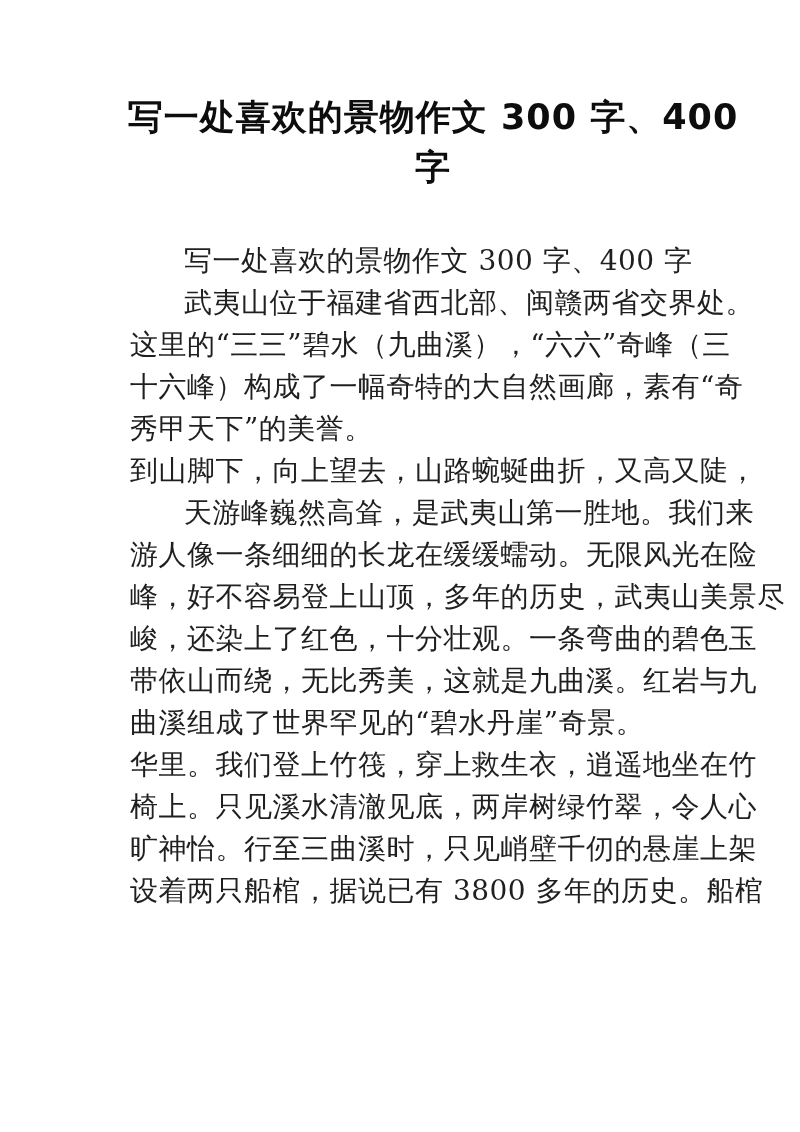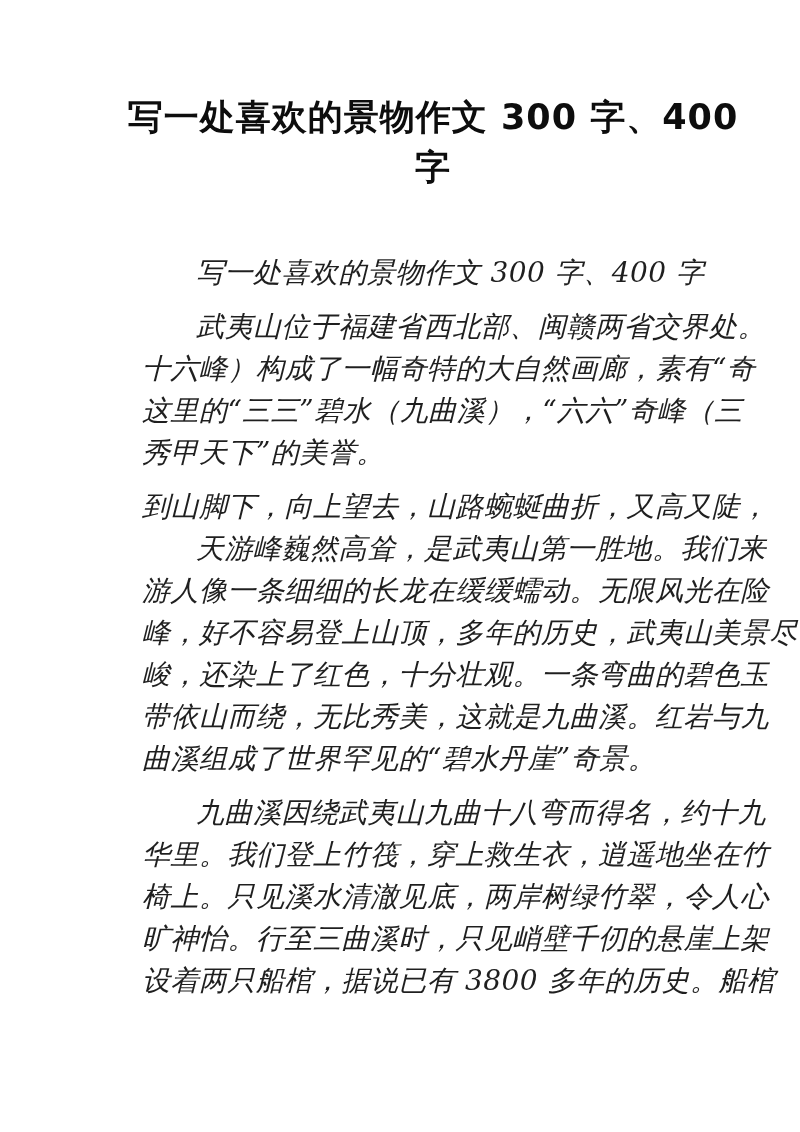--- a/index.html
+++ b/index.html
@@ -30,21 +30,21 @@
   .doc-body {
     position: absolute;
     top: 240px;
     left: 130px;
     width: 560px;
     font-family: "DejaVu Serif", "Liberation Serif", serif;
     font-size: 28px;
     line-height: 42px;
     color: #1f1f1f;
   }
-  .paragraph { margin: 12px; font-style: italic; }
+  .paragraph { margin: 0; }
   .line {
     height: 42px;
     white-space: nowrap;
     letter-spacing: 0.5px;
   }
   .line.indent { text-indent: 54px; }
 </style>
 </head>
 <body>
 
@@ -52,34 +52,33 @@
   <h1 class="doc-title">
     <span class="title-line">写一处喜欢的景物作文 300 字、400</span>
     <span class="title-line">字</span>
   </h1>
   <div class="doc-body">
       <div class="paragraph">
         <div class="line indent">写一处喜欢的景物作文 300 字、400 字</div>
       </div>
       <div class="paragraph">
         <div class="line indent">武夷山位于福建省西北部、闽赣两省交界处。</div>
+        <div class="line">这里的“三三”碧水（九曲溪），“六六”奇峰（三</div>
         <div class="line">十六峰）构成了一幅奇特的大自然画廊，素有“奇</div>
-        <div class="line">这里的“三三”碧水（九曲溪），“六六”奇峰（三</div>
         <div class="line">秀甲天下”的美誉。</div>
       </div>
       <div class="paragraph">
         <div class="line">到山脚下，向上望去，山路蜿蜒曲折，又高又陡，</div>
         <div class="line indent">天游峰巍然高耸，是武夷山第一胜地。我们来</div>
         <div class="line">游人像一条细细的长龙在缓缓蠕动。无限风光在险</div>
         <div class="line">峰，好不容易登上山顶，多年的历史，武夷山美景尽</div>
         <div class="line">峻，还染上了红色，十分壮观。一条弯曲的碧色玉</div>
         <div class="line">带依山而绕，无比秀美，这就是九曲溪。红岩与九</div>
         <div class="line">曲溪组成了世界罕见的“碧水丹崖”奇景。</div>
       </div>
       <div class="paragraph">
-        <div class="line indent">九曲溪因绕武夷山九曲十八弯而得名，约十九</div>
         <div class="line">华里。我们登上竹筏，穿上救生衣，逍遥地坐在竹</div>
         <div class="line">椅上。只见溪水清澈见底，两岸树绿竹翠，令人心</div>
         <div class="line">旷神怡。行至三曲溪时，只见峭壁千仞的悬崖上架</div>
         <div class="line">设着两只船棺，据说已有 3800 多年的历史。船棺</div>
       </div>
     </div>
 </div>
 
 </body></html>

